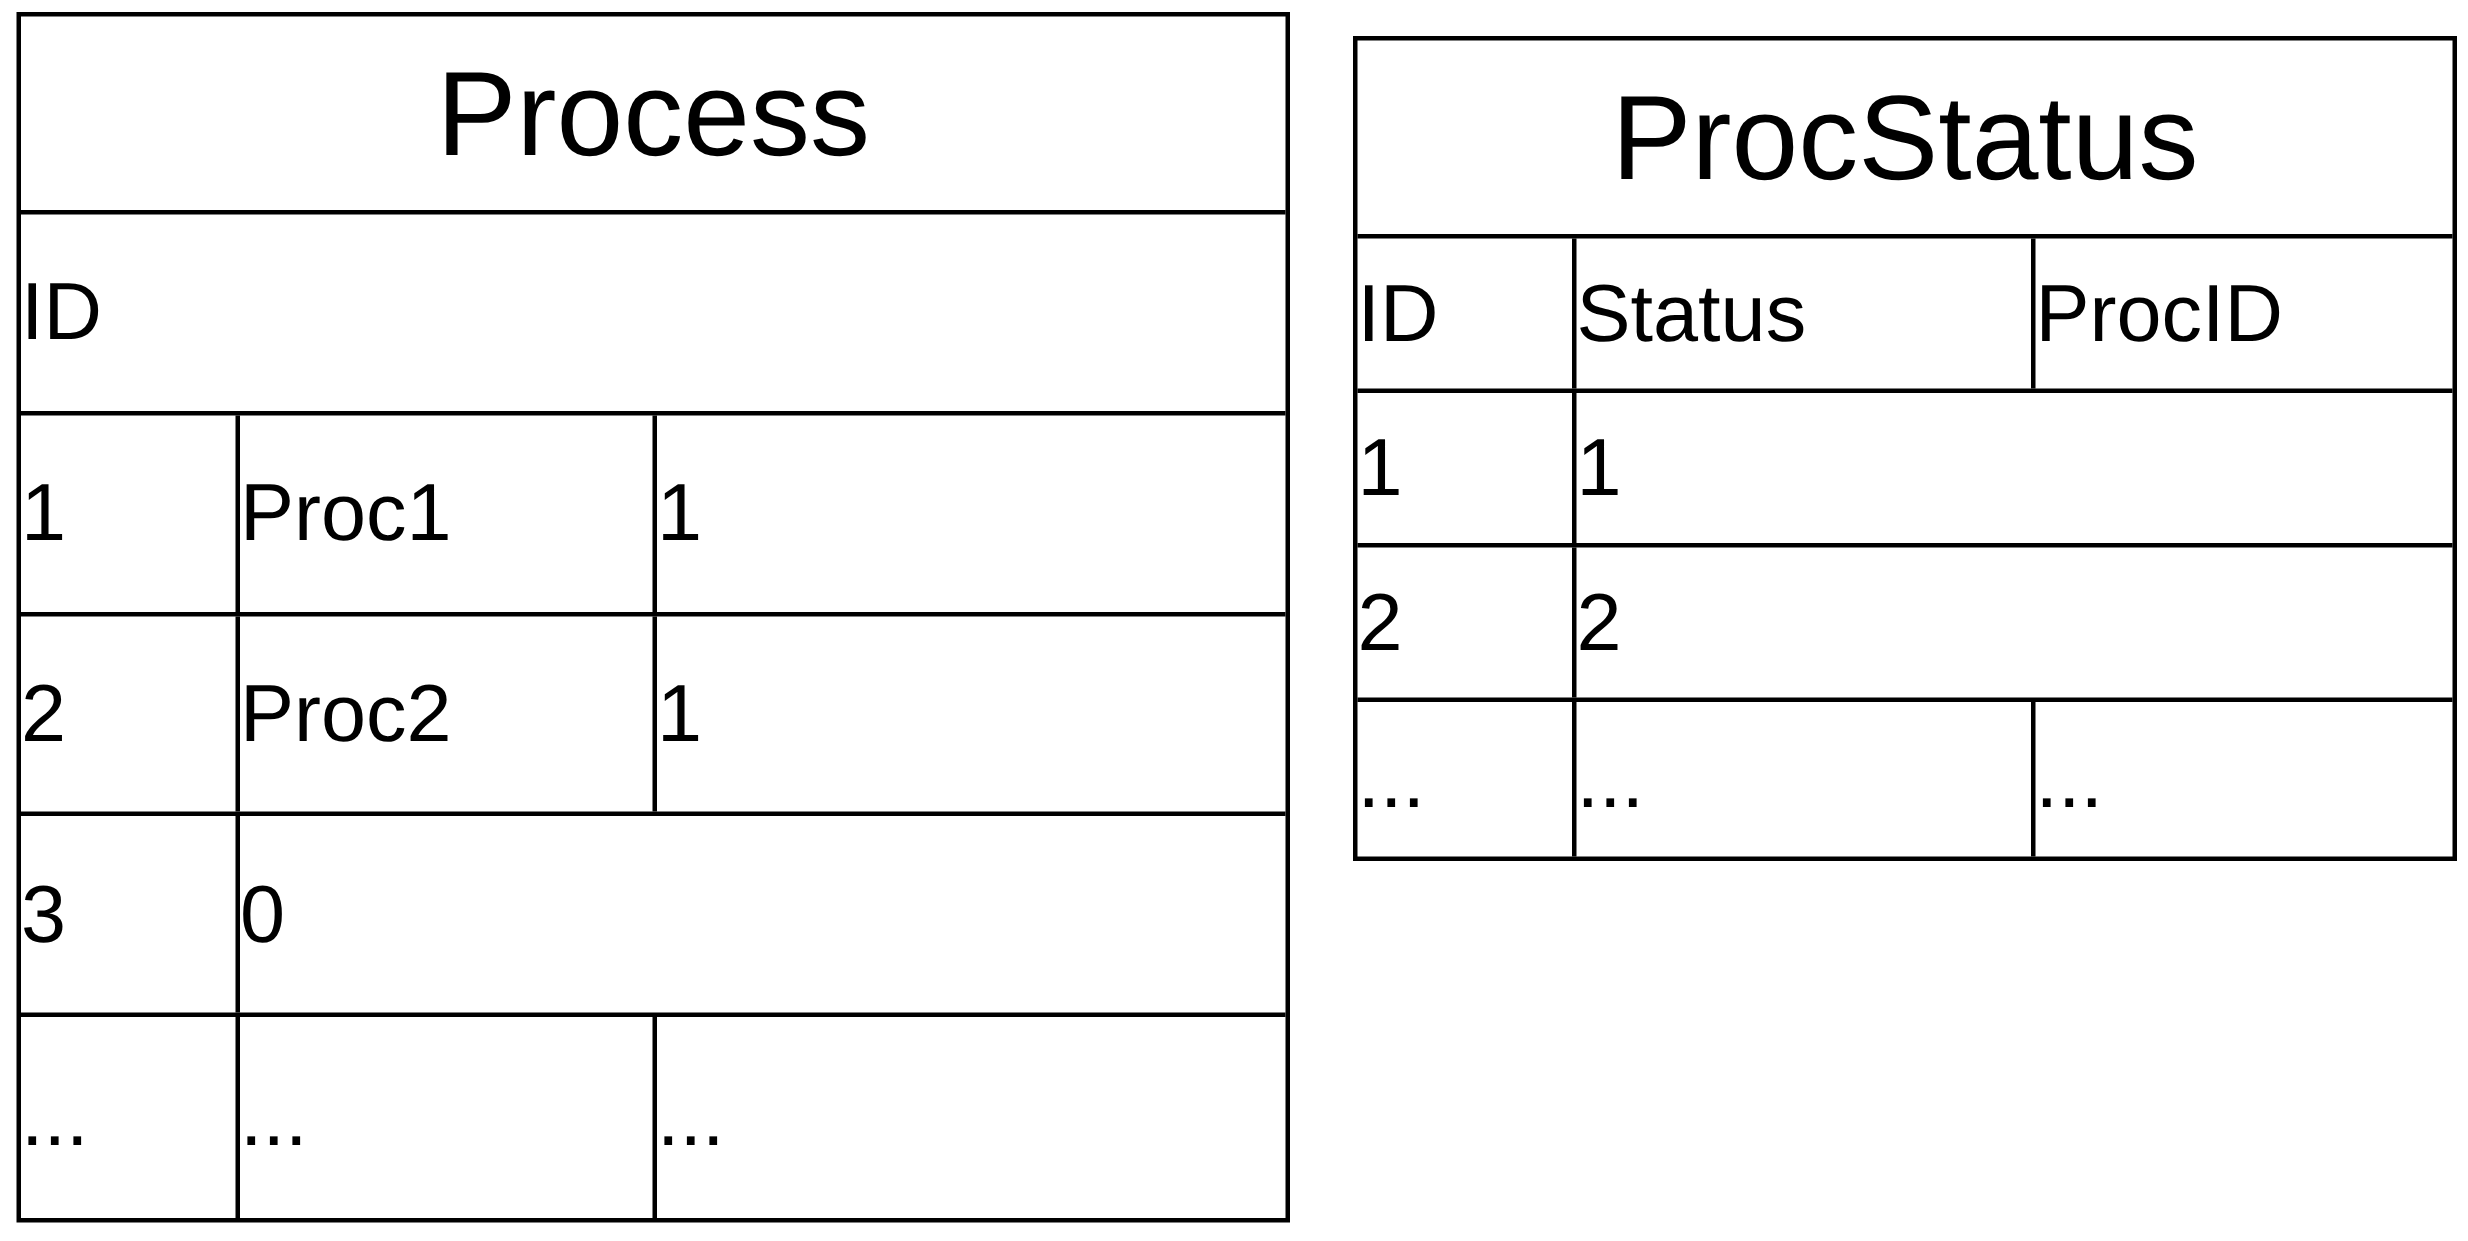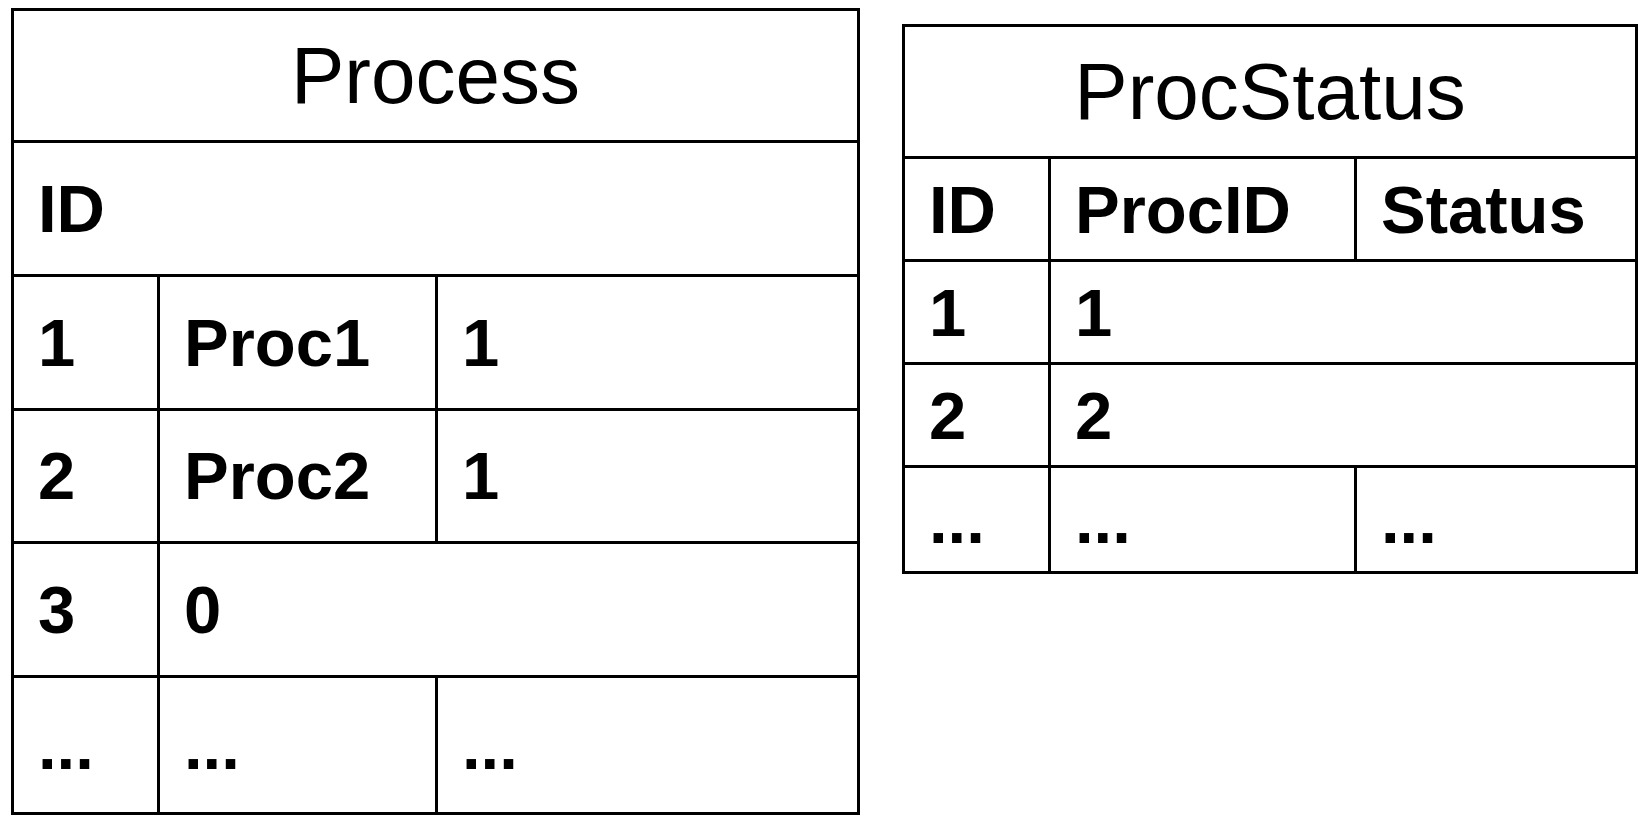--- a/index.html
+++ b/index.html
@@ -34,27 +34,25 @@
   .row {
     display: grid;
     border-bottom: 3px solid #000000;
     min-height: 0;
   }
   .row:last-child { border-bottom: none; }
 
   .cell {
     display: flex;
     align-items: center;
-    padding-left: 24px;
     border-right: 3px solid #000000;
-    font-size: 67px;
+    font-size: 54px;
     line-height: 1;
     white-space: nowrap;
     overflow: hidden;
-    font-weight: bold;
   }
   .cell:last-child { border-right: none; }
 
   
   #table-0 {
     left: 11px; top: 8px;
     width: 849px; height: 807px;
     grid-template-rows: 132px repeat(5, 1fr);
   }
   
@@ -91,22 +89,22 @@
       <div class="cell">...</div>
       <div class="cell">...</div>
       <div class="cell">...</div>
     </div>
   </div>
 
 <div id="table-1" class="db-table">
   <div class="title">ProcStatus</div>
 <div class="row" style="grid-template-columns: 146px 306px 1fr;">
       <div class="cell">ID</div>
+      <div class="cell">Status</div>
       <div class="cell">ProcID</div>
-      <div class="cell">Status</div>
     </div>
     <div class="row" style="grid-template-columns: 146px 306px 1fr;">
       <div class="cell">1</div>
       <div class="cell">1</div>
     </div>
     <div class="row" style="grid-template-columns: 146px 306px 1fr;">
       <div class="cell">2</div>
       <div class="cell">2</div>
     </div>
     <div class="row" style="grid-template-columns: 146px 306px 1fr;">

